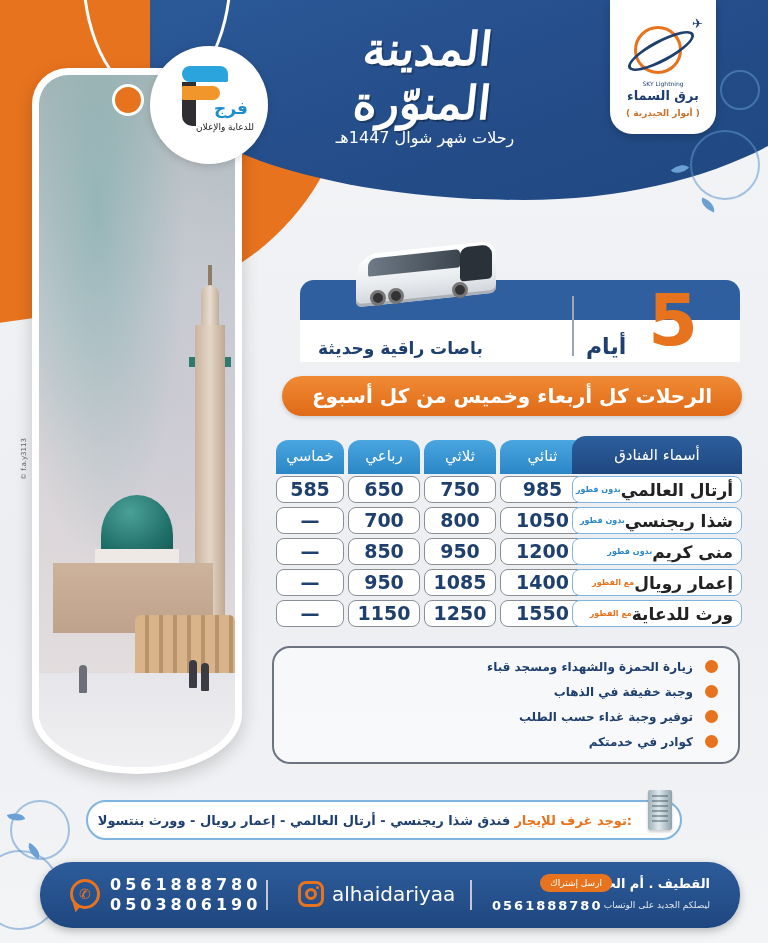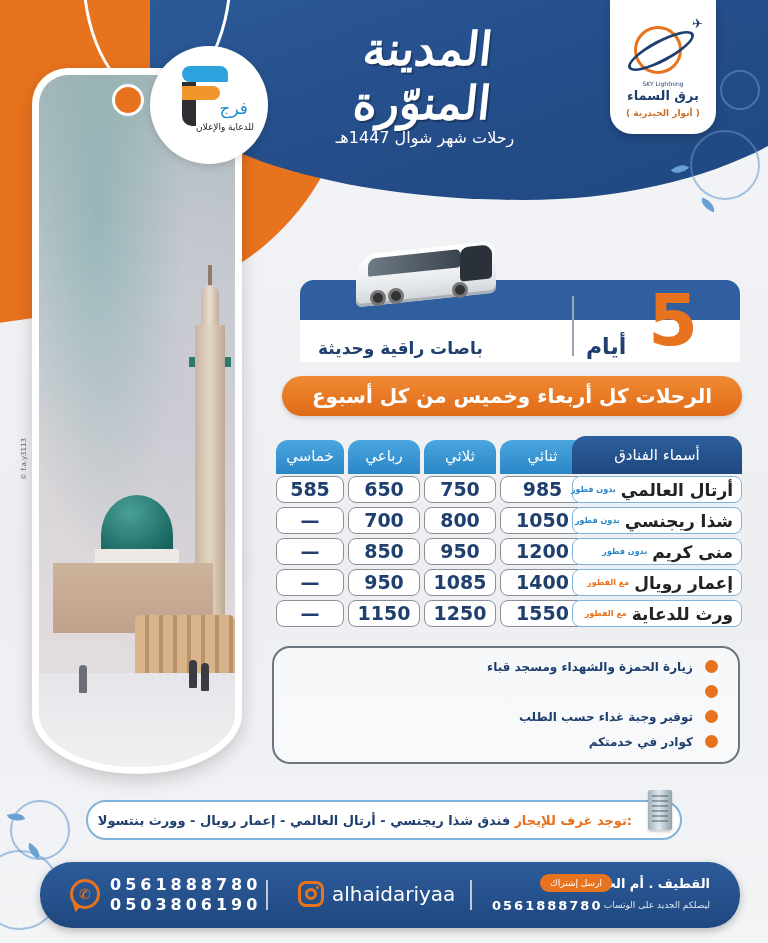--- a/index.html
+++ b/index.html
@@ -88,21 +88,21 @@
   
   .farah-logo {
     left: 150px; top: 46px; width: 118px; height: 118px;
     background: #fff; border-radius: 50%;
     box-shadow: 0 2px 8px rgba(0,0,0,0.15);
     z-index: 5;
   }
   .farah-f1 { left: 32px; top: 20px; width: 46px; height: 16px; background: #2ba3dc; border-radius: 14px 14px 2px 14px; }
   .farah-f2 { left: 32px; top: 40px; width: 38px; height: 14px; background: #f0962b; border-radius: 2px 12px 12px 2px; }
   .farah-f3 { left: 32px; top: 36px; width: 14px; height: 44px; background: #2f2f33; border-radius: 0 0 0 10px; }
-  .farah-name { right: 20px; top: 52px; font-size: 17px; font-weight: normal; color: #1d8ecb; }
+  .farah-name { right: 20px; top: 52px; font-size: 17px; font-weight: bold; color: #1d8ecb; }
   .farah-sub { right: 14px; top: 76px; font-size: 9px; color: #222; white-space: nowrap; }
 
   
   .title-main {
     left: 300px; top: 22px; width: 250px; text-align: center;
     font-family: "DejaVu Serif", serif; font-size: 46px; font-weight: bold;
     color: #ffffff; letter-spacing: -1px;
     text-shadow: 2px 2px 0 rgba(0,0,0,0.25);
     transform: skewX(-6deg);
   }
@@ -189,21 +189,21 @@
   }
   .trow { position: relative; height: 31px; margin-top: 0; }
   .td {
     position: absolute; top: 2px; height: 27px;
     background: #fff; border: 1.5px solid #8a8f96; border-radius: 8px;
     color: #1f3f6e; font-size: 19px; font-weight: bold; text-align: center; line-height: 24px;
   }
   .td-hotel {
     position: absolute; right: 0; top: 2px; width: 170px; height: 27px;
     background: #fff; border: 1.5px solid #7fb4de; border-radius: 8px;
-    display: flex; align-items: center; justify-content: flex-end; gap: 5px;
+    display: flex; align-items: center; justify-content: flex-end; 
     padding-right: 8px; direction: ltr;
   }
   .hotel-name { font-size: 17px; font-weight: bold; color: #222; white-space: nowrap; }
   .meal { font-size: 8px; font-weight: bold; white-space: nowrap; }
   .c1 { left: 0; width: 68px; }
   .c2 { left: 72px; width: 72px; }
   .c3 { left: 148px; width: 72px; }
   .c4 { left: 224px; width: 85px; text-align: center; }
 
   
@@ -414,20 +414,21 @@
   </div>
 </div>
 
 <div class="abs features">
   <div class="feature">
     <span class="dot"></span>
     <span class="feature-text">زيارة الحمزة والشهداء ومسجد قباء</span>
   </div>
   <div class="feature">
     <span class="dot"></span>
+    <span class="feature-text">وجبة خفيفة في الذهاب</span>
   </div>
   <div class="feature">
     <span class="dot"></span>
     <span class="feature-text">توفير وجبة غداء حسب الطلب</span>
   </div>
   <div class="feature">
     <span class="dot"></span>
     <span class="feature-text">كوادر في خدمتكم</span>
   </div>
 </div>

